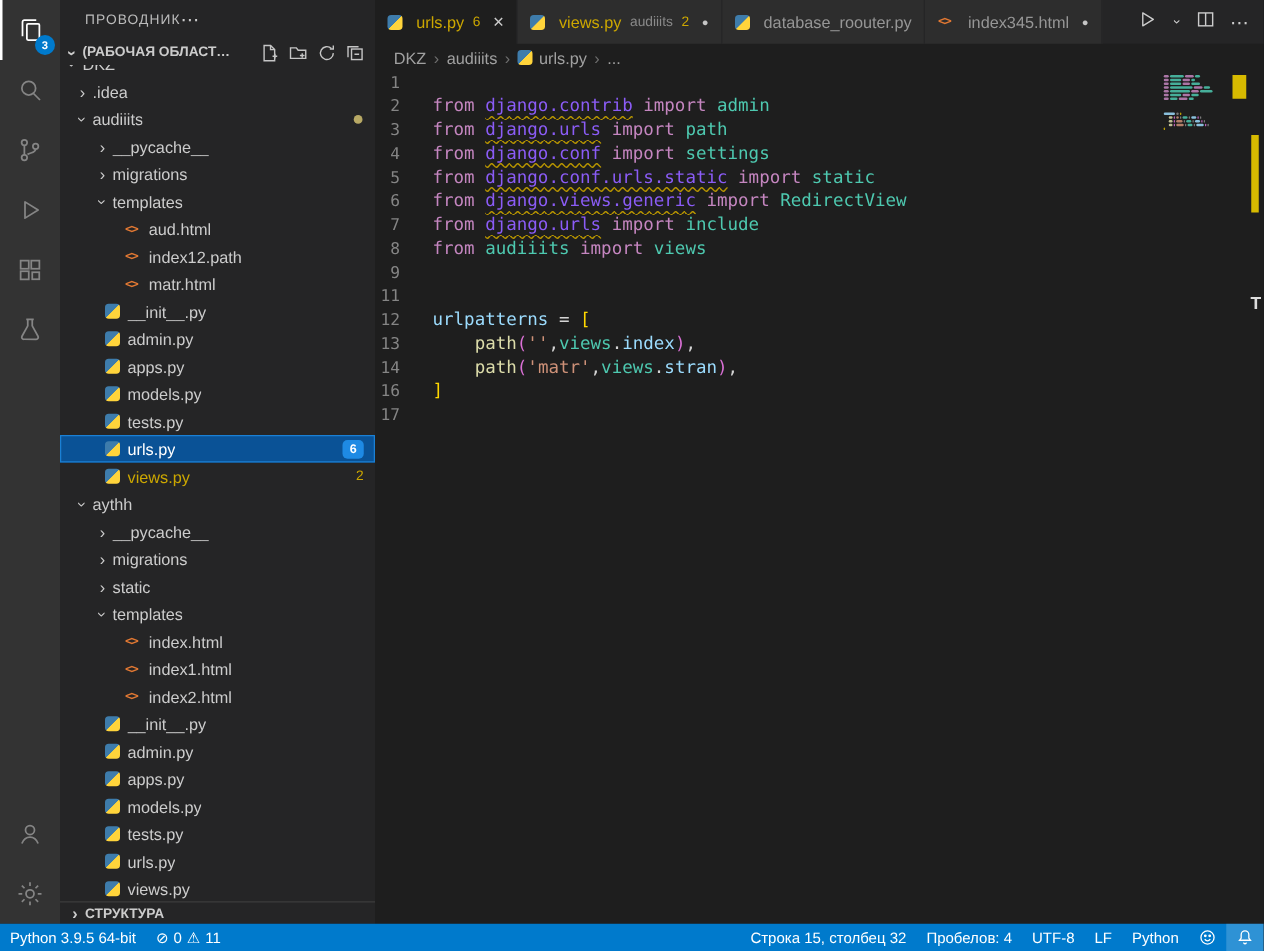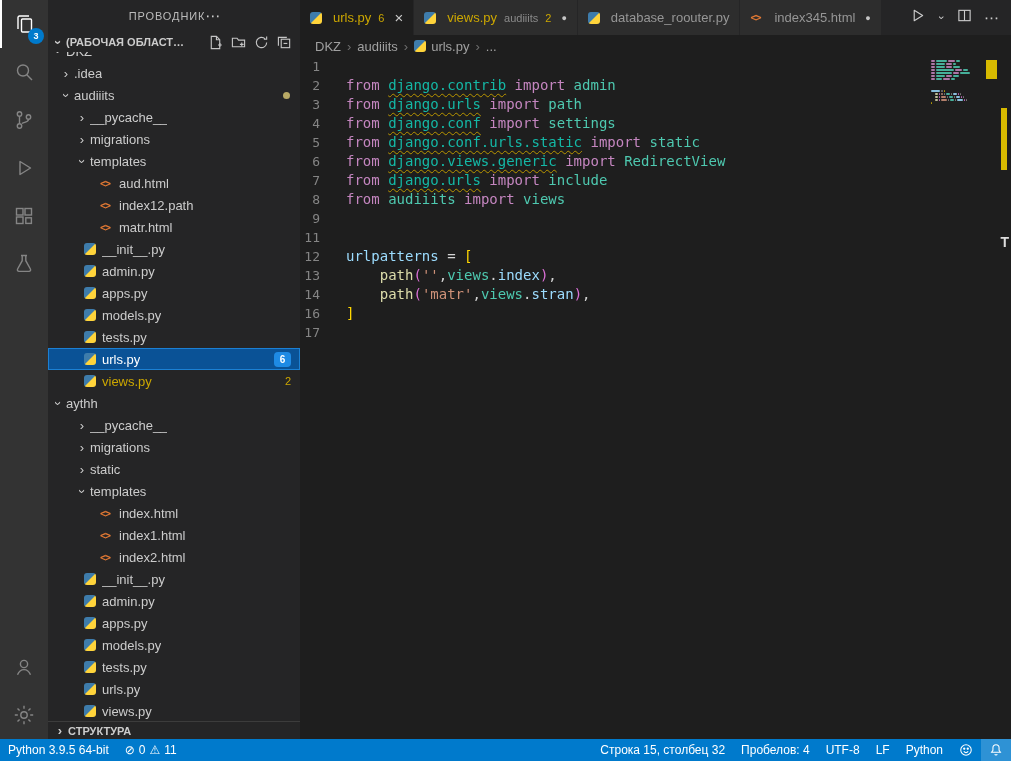--- a/index.html
+++ b/index.html
@@ -9,21 +9,21 @@
 
 .activitybar{position:absolute;left:0;top:0;bottom:22px;width:48px;background:#333333;display:flex;flex-direction:column;z-index:3}
 .ab-item{width:48px;height:48px;display:flex;align-items:center;justify-content:center;color:#858585;position:relative;cursor:pointer;flex:none}
 .ab-item.active{color:#ffffff;border-left:2px solid #ffffff}
 .ab-item svg{width:24px;height:24px;stroke:currentColor;fill:none;stroke-width:1.4}
 .ab-badge{position:absolute;right:4px;bottom:4px;min-width:16px;height:16px;border-radius:9px;background:#007acc;color:#fff;font-size:9px;font-weight:bold;display:flex;align-items:center;justify-content:center;padding:0 3px}
 .ab-bottom{margin-top:auto}
 
 
 .sidebar{position:absolute;left:48px;top:0;bottom:22px;width:252px;background:#252526;display:flex;flex-direction:column;overflow:hidden;z-index:2}
-.sb-title{height:32px;flex:none;display:flex;align-items:center;justify-content:center;padding:0 18px 0 20px;font-size:11px;color:#bbbbbb;letter-spacing:.08em}
+.sb-title{height:32px;flex:none;display:flex;align-items:center;justify-content:flex-start;padding:0 18px 0 20px;font-size:11px;color:#bbbbbb;letter-spacing:.08em}
 .sb-more{color:#cccccc;font-size:15px;cursor:pointer}
 .ws-header{height:20px;flex:none;display:flex;align-items:center;font-size:11px;font-weight:bold;color:#cccccc;padding-left:2px}
 .ws-label{white-space:nowrap;overflow:hidden;text-overflow:ellipsis;max-width:120px}
 .ws-actions{display:flex;margin-left:auto;padding-right:6px;gap:3px}
 .act{width:20px;height:20px;display:flex;align-items:center;justify-content:center;color:#c5c5c5;cursor:pointer}
 .act svg{width:15px;height:15px;stroke:currentColor;fill:none;stroke-width:1.2}
 .tree{flex:1;overflow:hidden;position:relative}
 .tree-inner{margin-top:-12px}
 .row{height:22px;display:flex;align-items:center;font-size:13px;color:#cccccc;cursor:pointer;white-space:nowrap}
 .row.selected{background:#0a5296;outline:1px solid #1b80d4;outline-offset:-1px;color:#ffffff}
@@ -59,21 +59,21 @@
 .bc-ic{margin-right:-1px}
 .editor{position:relative;height:calc(100% - 57px)}
 .lines{position:absolute;left:0;top:0;right:80px}
 .line{display:flex;height:19px;line-height:19px;font-family:"DejaVu Sans Mono",monospace;font-size:14px}
 .ln{width:46px;flex:none;text-align:right;padding-right:26px;color:#858585;font-size:13px}
 .line.current .ln{color:#c6c6c6}
 .lc{flex:1;white-space:pre;color:#d4d4d4}
 .line.current .lc{box-shadow:inset 0 1px 0 #2f2f2f,inset 0 -1px 0 #2f2f2f}
 .tk-kw{color:#c586c0}
 .tk-mod{color:#4ec9b0}
-.tk-modw{color:#14b8a6;text-decoration:underline wavy #b89500 1px;text-underline-offset:3px;text-decoration-skip-ink:none}
+.tk-modw{color:#8b5cf6;text-decoration:underline wavy #b89500 1px;text-underline-offset:3px;text-decoration-skip-ink:none}
 .tk-fn{color:#dcdcaa}
 .tk-str{color:#ce9178}
 .tk-var{color:#9cdcfe}
 .tk-pl{color:#d4d4d4}
 .tk-b1{color:#ffd700}
 .tk-b2{color:#da70d6}
 .tk-bm{color:#da70d6;outline:1px solid #626262;outline-offset:-1px;background:rgba(80,80,80,.3)}
 .cursor{display:inline-block;width:2px;height:16px;background:#d4d4d4;vertical-align:middle;margin:0 -1px}
 .minimap{position:absolute;top:0;right:14px;width:66px}
 .mm-line{height:2px;margin-bottom:1px;display:flex;gap:1px}
@@ -262,21 +262,21 @@
             <span class="pyicon"></span>
             <span class="row-label">urls.py</span>
             <span class="row-badge">6</span>
           </div>
           <div class="row warn" style="padding-left: 26px;">
             <span class="spacer"></span>
             <span class="pyicon"></span>
             <span class="row-label">views.py</span>
             <span class="row-badge">2</span>
           </div>
-          <div class="row" style="padding-left: 2px;">
+          <div class="row" style="padding-left: 10px;">
             <span class="chev down">›</span>
             <span class="row-label">aythh</span>
           </div>
           <div class="row" style="padding-left: 26px;">
             <span class="chev">›</span>
             <span class="row-label">__pycache__</span>
           </div>
           <div class="row" style="padding-left: 26px;">
             <span class="chev">›</span>
             <span class="row-label">migrations</span>

